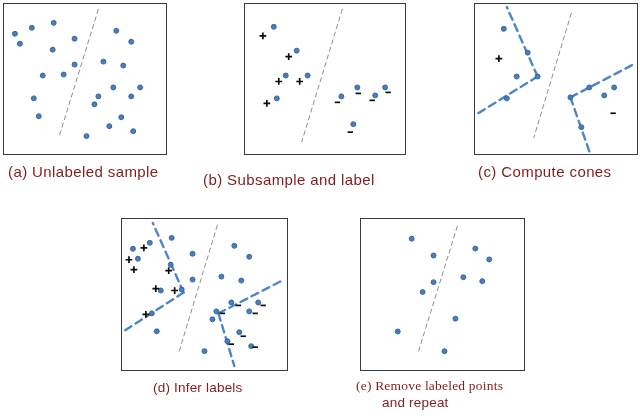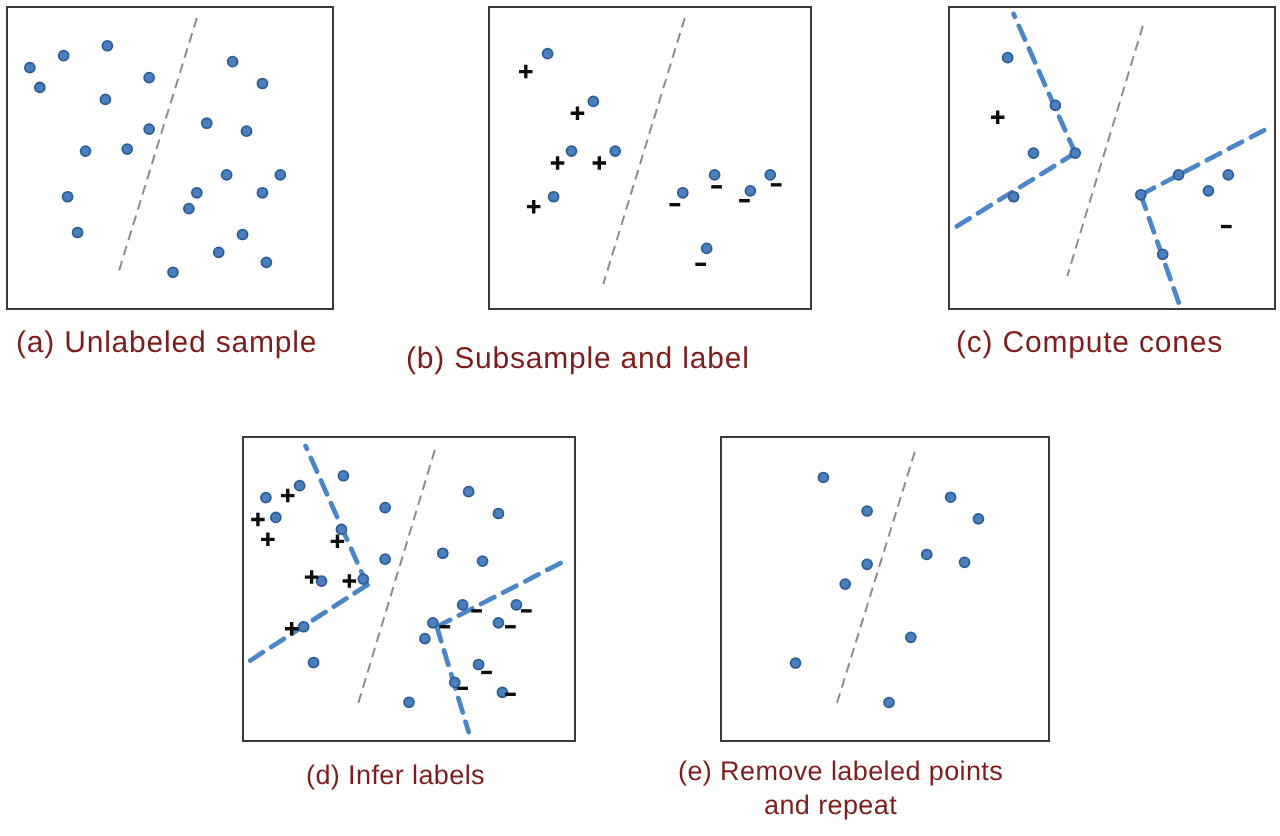--- a/index.html
+++ b/index.html
@@ -12,21 +12,21 @@
   #panel-c{left:474px;top:3px;width:164px;height:152px;}
   #panel-d{left:121px;top:218px;width:167px;height:153px;}
   #panel-e{left:360px;top:218px;width:165px;height:153px;}
   .caption{position:absolute;color:#7f1d1d;white-space:nowrap;line-height:1.1;}
   .cap-top{font-size:15px;letter-spacing:0.4px;}
   .cap-bottom{font-size:13.5px;letter-spacing:0.2px;}
   #cap-a{left:8px;top:164px;}
   #cap-b{left:203px;top:172px;}
   #cap-c{left:478px;top:164px;}
   #cap-d{left:153px;top:381px;}
-  #cap-e{left:339px;top:379px;}
+  #cap-e{left:356px;top:379px;font-family:Liberation Serif, serif;}
   #cap-e2{left:382px;top:396px;text-align:center;}
 </style>
 </head>
 <body>
 
 <div class="stage">
 
   <div class="panel" id="panel-a">
     <svg viewBox="0 0 163 151" preserveAspectRatio="none">
         <line x1="95" y1="5" x2="55" y2="135" stroke="#8c8c8c" stroke-width="1" stroke-dasharray="5 3"></line>

